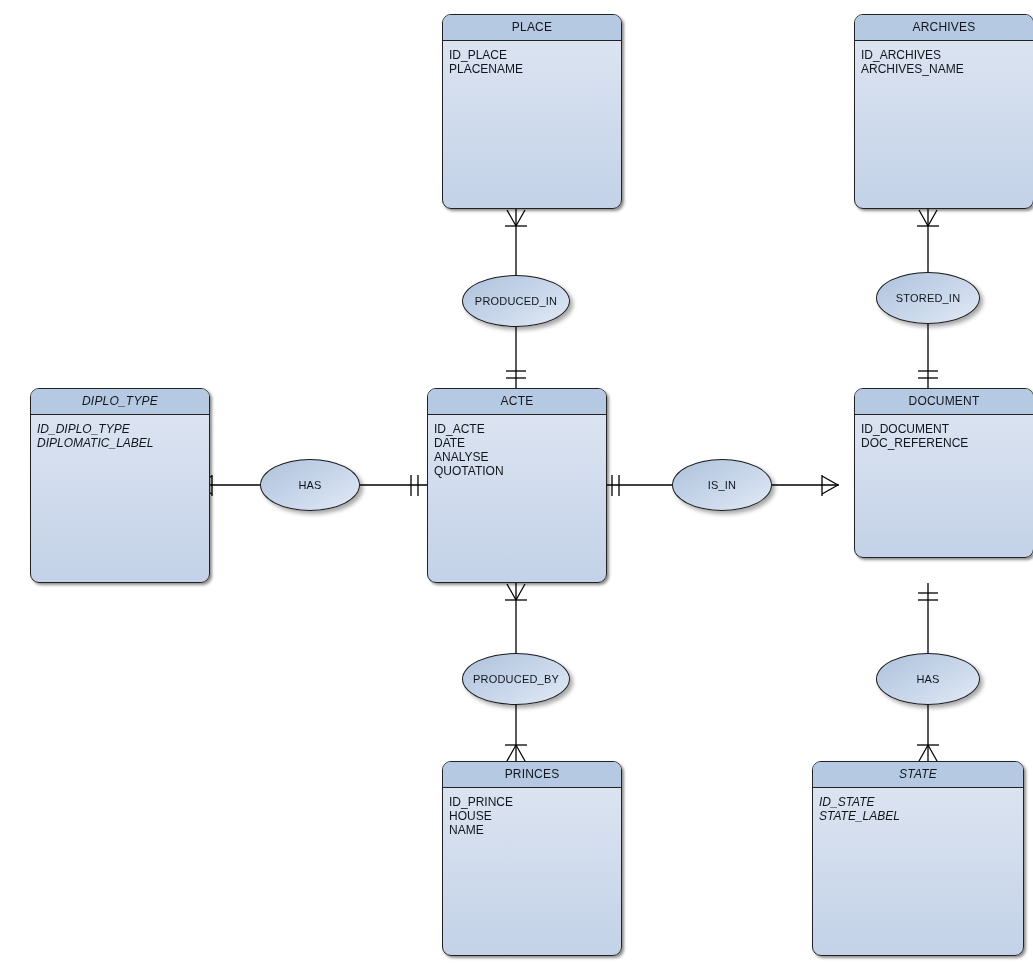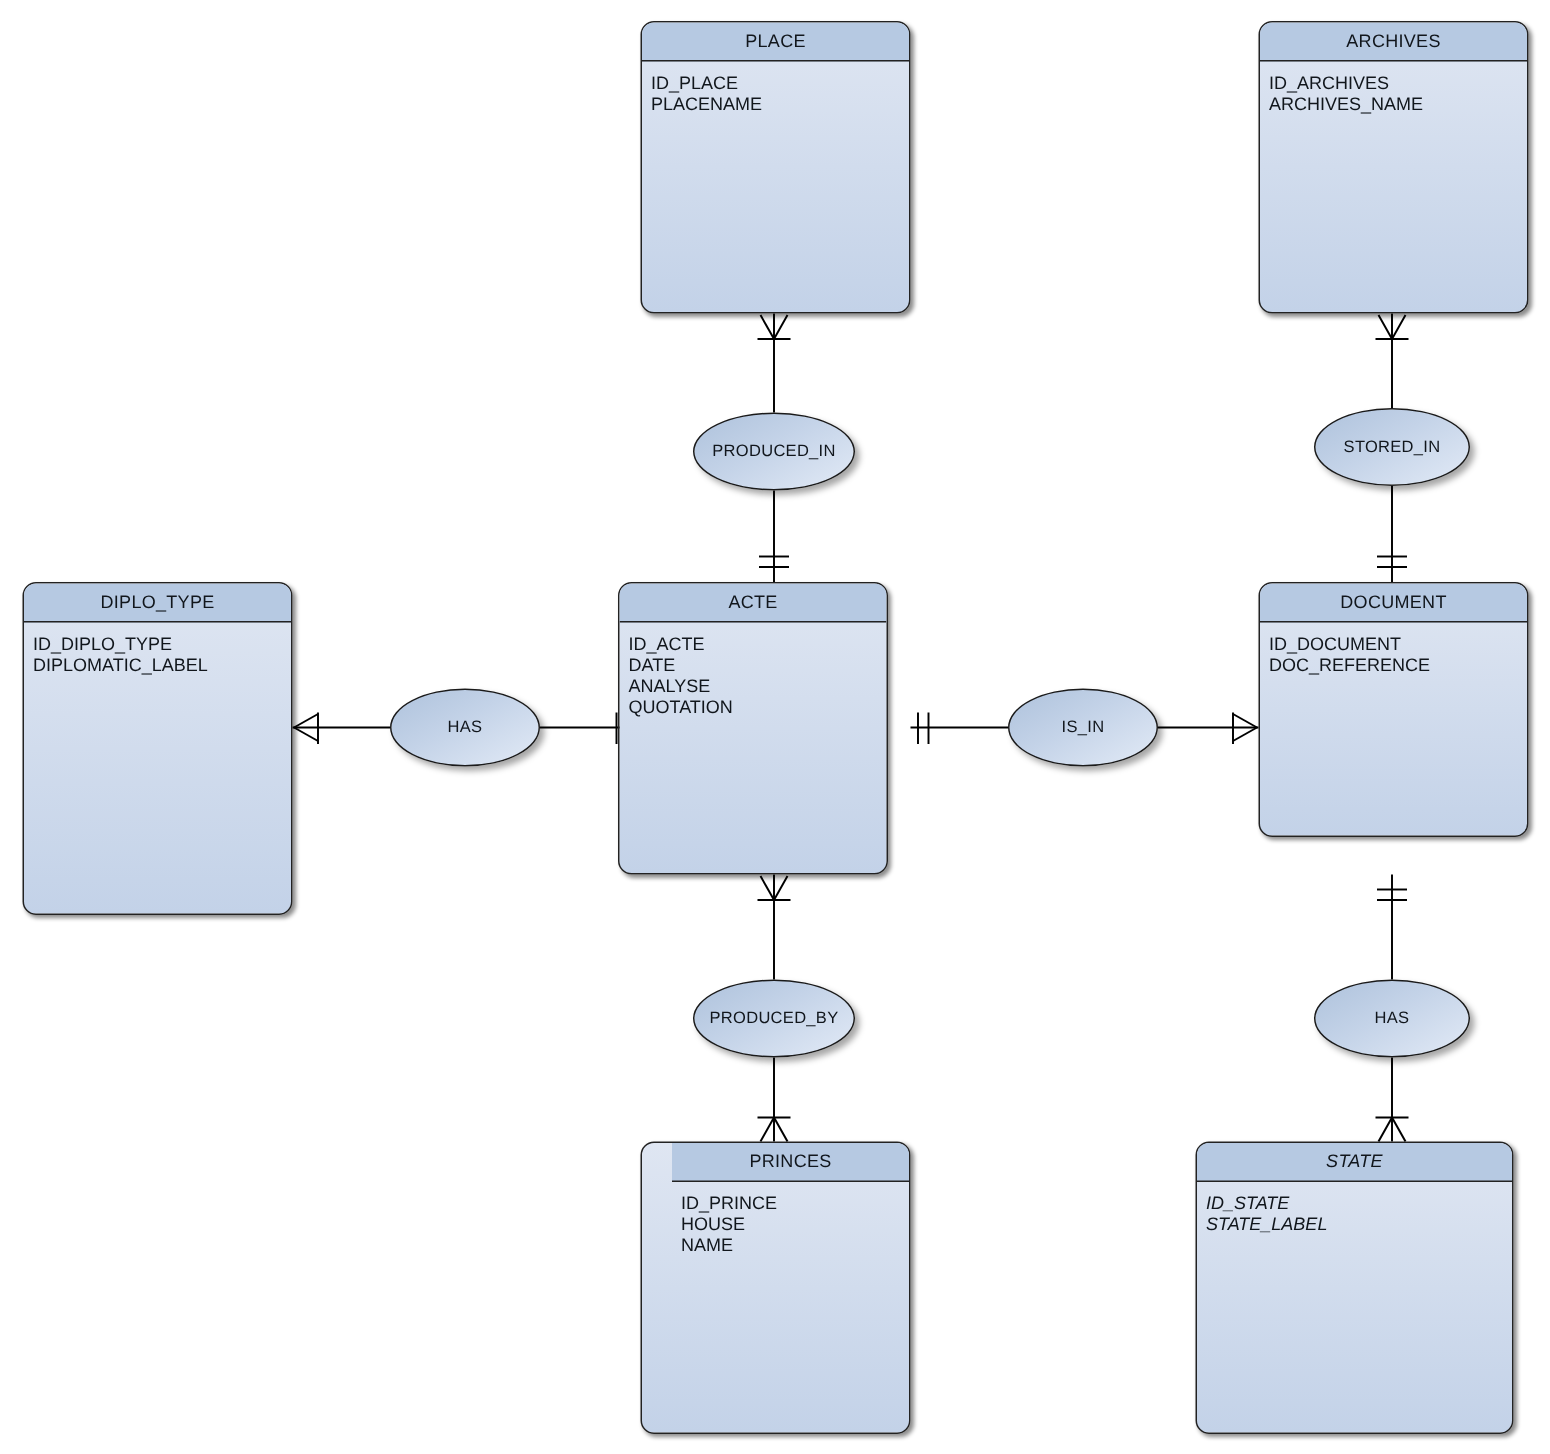--- a/index.html
+++ b/index.html
@@ -29,20 +29,21 @@
   }
   
   .entity {
     position: absolute;
     box-sizing: border-box;
     border: 1.2px solid #222222;
     border-radius: 9px;
     background: linear-gradient(to bottom, #dfe6f2 0%, #c3d2e8 100%);
     box-shadow: 2px 2px 3px rgba(0,0,0,0.45);
     overflow: hidden;
+    margin-left: 15px;
   }
   .entity-header {
     height: 25px;
     line-height: 25px;
     text-align: center;
     font-size: 12px;
     color: #11161c;
     background: #b6c9e2;
     border-bottom: 1.2px solid #222222;
     letter-spacing: 0.2px;
@@ -176,21 +177,21 @@
   </div>
 
   <div class="entity" style="left:839px;top:14px;width:180px;height:195px;">
     <div class="entity-header">ARCHIVES</div>
     <div class="entity-body">
       <div class="attr">ID_ARCHIVES</div>
       <div class="attr">ARCHIVES_NAME</div>
     </div>
   </div>
 
-  <div class="entity" style="left:15px;top:388px;width:180px;height:222px;">
+  <div class="entity" style="left:15px;top:388px;width:180px;height:195px;font-style:italic;">
     <div class="entity-header">DIPLO_TYPE</div>
     <div class="entity-body">
       <div class="attr">ID_DIPLO_TYPE</div>
       <div class="attr">DIPLOMATIC_LABEL</div>
     </div>
   </div>
 
   <div class="entity" style="left:412px;top:388px;width:180px;height:195px;">
     <div class="entity-header">ACTE</div>
     <div class="entity-body">
@@ -202,21 +203,21 @@
   </div>
 
   <div class="entity" style="left:839px;top:388px;width:180px;height:170px;">
     <div class="entity-header">DOCUMENT</div>
     <div class="entity-body">
       <div class="attr">ID_DOCUMENT</div>
       <div class="attr">DOC_REFERENCE</div>
     </div>
   </div>
 
-  <div class="entity" style="left:427px;top:761px;width:180px;height:195px;padding-left:20px;">
+  <div class="entity" style="left:427px;top:761px;width:180px;height:195px;">
     <div class="entity-header">PRINCES</div>
     <div class="entity-body">
       <div class="attr">ID_PRINCE</div>
       <div class="attr">HOUSE</div>
       <div class="attr">NAME</div>
     </div>
   </div>
 
   <div class="entity" style="left:797px;top:761px;width:212px;height:195px;font-style:italic;">
     <div class="entity-header">STATE</div>

